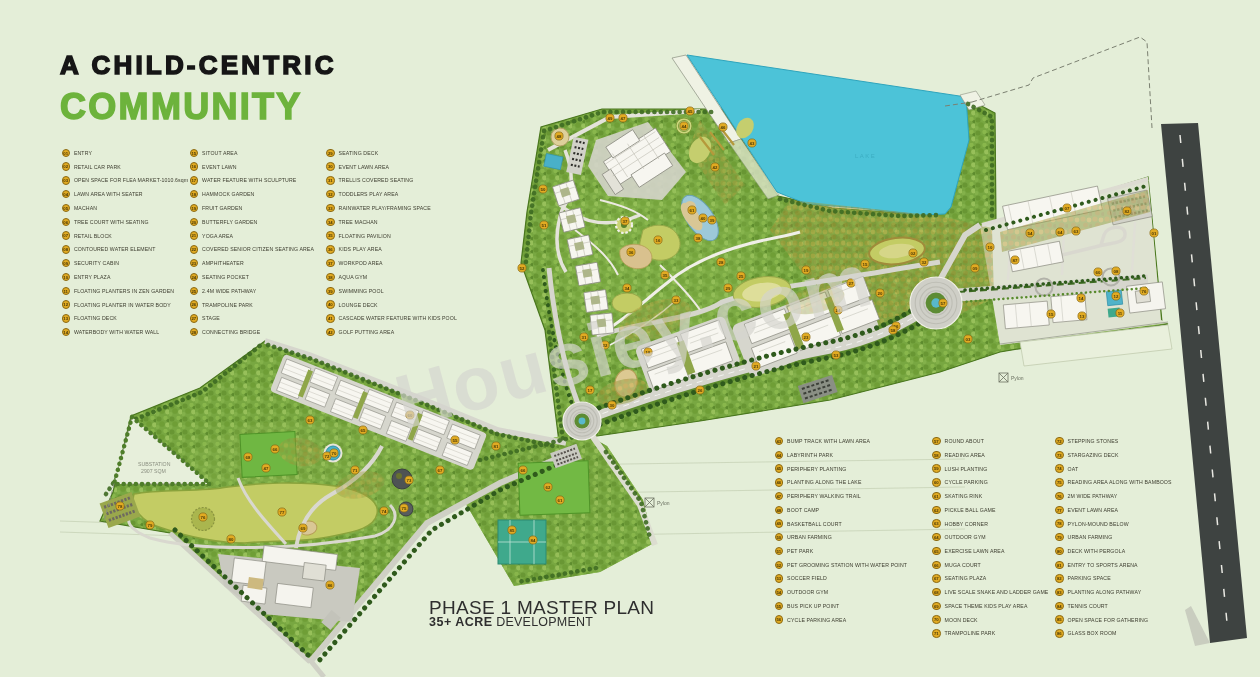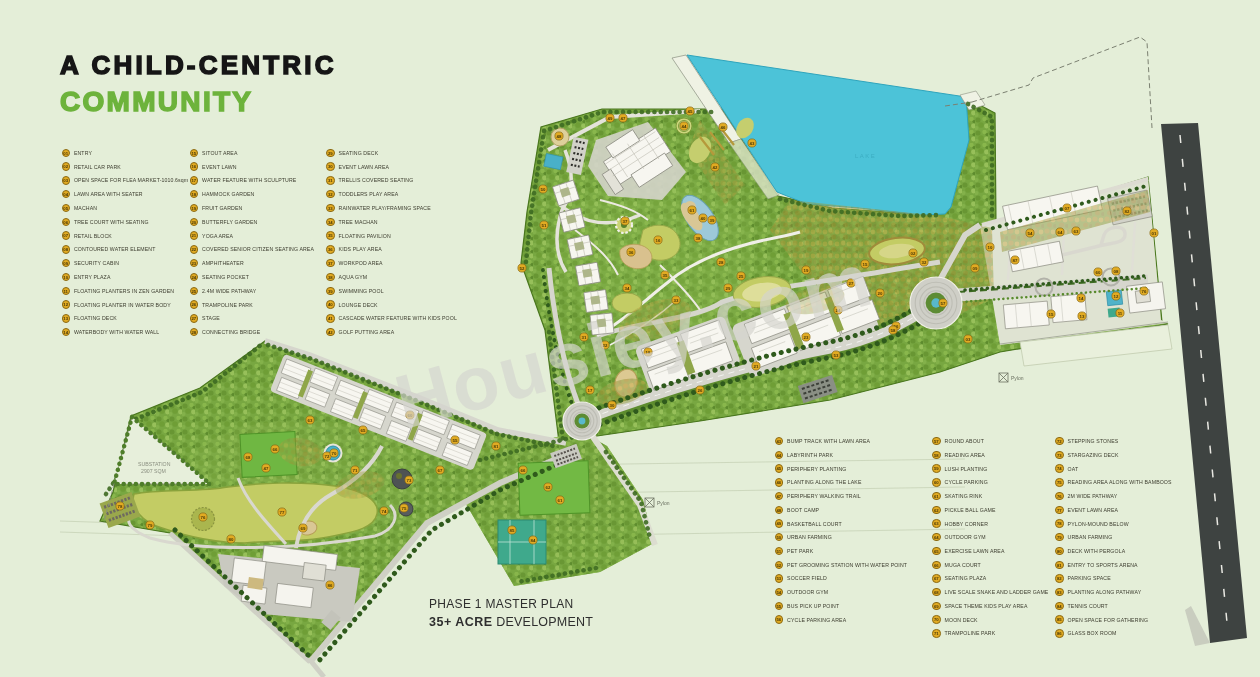--- a/index.html
+++ b/index.html
@@ -1,26 +1,26 @@
 <!DOCTYPE html>
 <html><head><meta charset="utf-8"><style>
 *{margin:0;padding:0;box-sizing:border-box}
 html,body{width:1260px;height:677px;overflow:hidden}
 body{background:#e4eed8;font-family:"Liberation Sans",sans-serif;position:relative}
 .ttl1{position:absolute;left:60px;top:50px;font-size:26px;font-weight:bold;color:#161616;
  letter-spacing:3.2px;-webkit-text-stroke:1.5px #161616}
-.ttl2{position:absolute;left:60px;top:86px;font-size:28px;font-weight:bold;color:#6db33c;
+.ttl2{position:absolute;left:60px;top:86px;font-size:36px;font-weight:bold;color:#6db33c;
  letter-spacing:2.3px;-webkit-text-stroke:1.5px #6db33c}
 .lcol{position:absolute}
 .lrow{position:absolute;left:0;white-space:nowrap;height:9px}
 .lb{display:inline-block;width:8.4px;height:8.4px;border-radius:50%;background:#e2ab22;
  border:1px solid #8a6a15;color:#4a3a08;font-size:4.3px;font-weight:bold;text-align:center;
  line-height:7.2px;vertical-align:middle;letter-spacing:0px}
 .lt{font-size:5.2px;color:#3c3c2e;margin-left:4px;vertical-align:middle;letter-spacing:0.12px}
-.phase1{position:absolute;left:429px;top:597px;font-size:12px;color:#2e2e2e;letter-spacing:0.3px}
+.phase1{position:absolute;left:429px;top:597px;font-size:19px;color:#2e2e2e;letter-spacing:0.3px}
 .phase2{position:absolute;left:429px;top:614.5px;font-size:12.5px;color:#2e2e2e;letter-spacing:0.2px}
 .phase2 b{letter-spacing:0.5px}
 svg{position:absolute;left:0;top:0}
 </style></head>
 <body>
 
 <svg width="1260" height="677" viewBox="0 0 1260 677">
 <defs>
 <pattern id="trees" width="13" height="13" patternUnits="userSpaceOnUse">
 <rect width="13" height="13" fill="#78a741"></rect>

